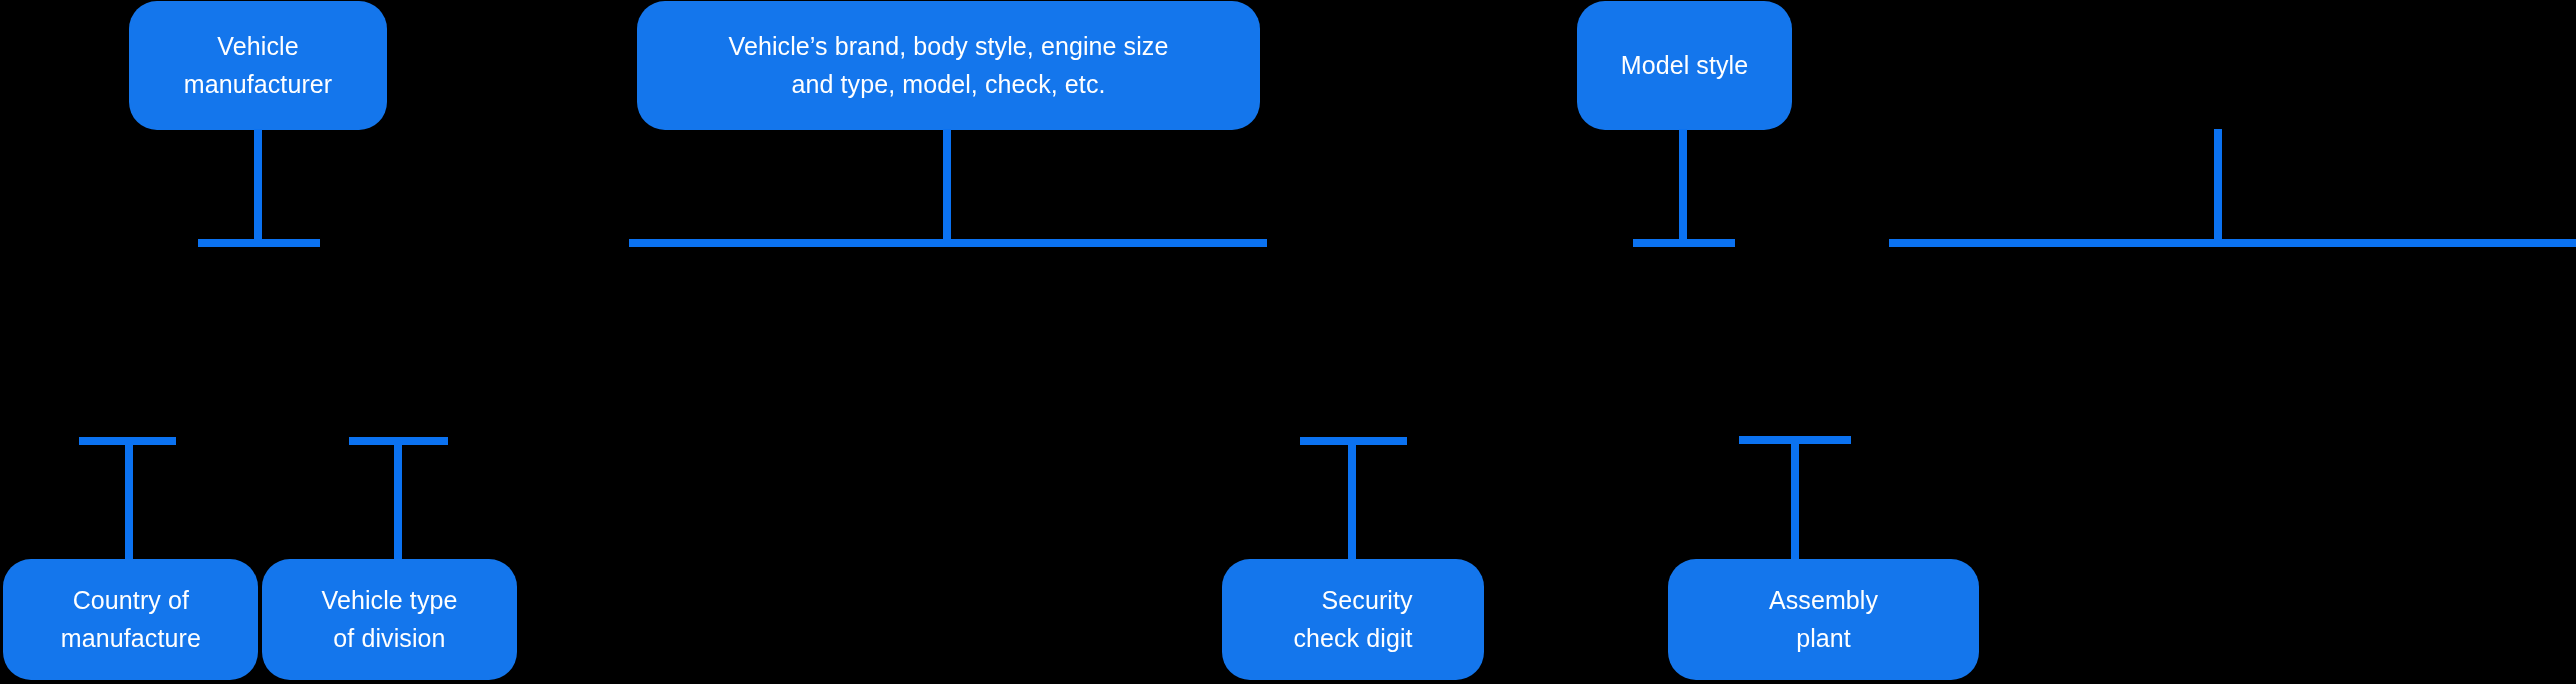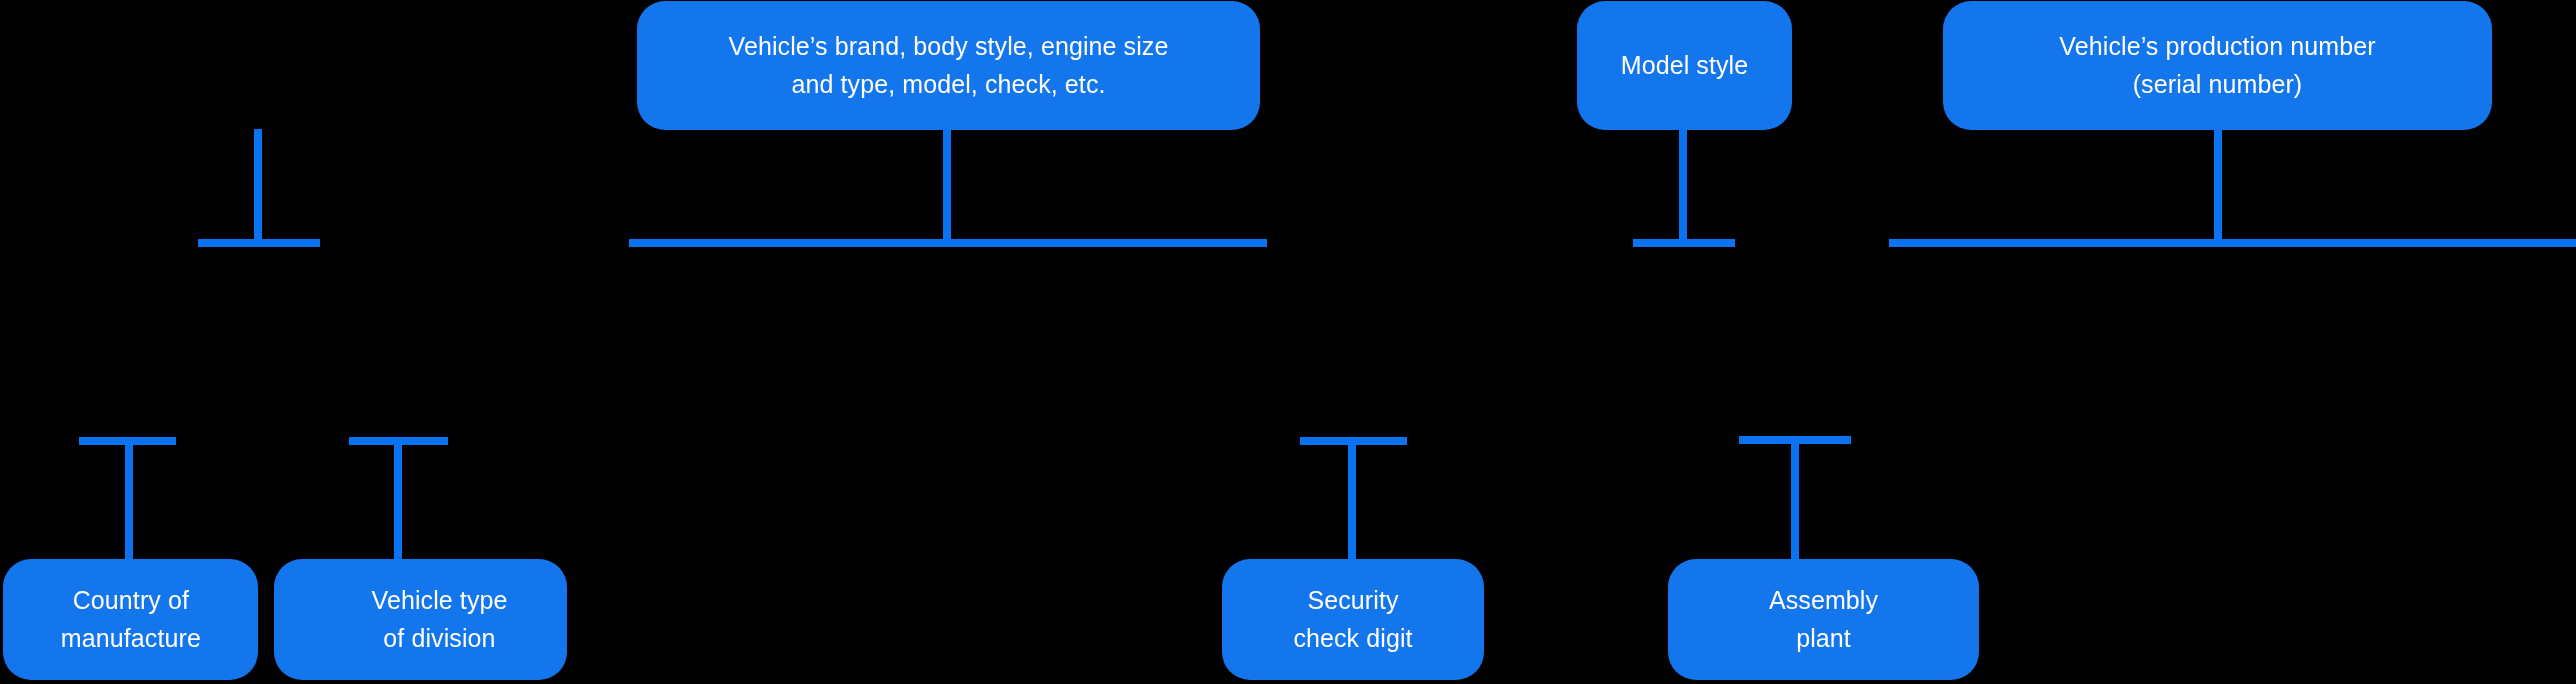--- a/index.html
+++ b/index.html
@@ -42,34 +42,34 @@
     position: absolute;
     height: 8px;
     background: var(--line, #0B72F1);
   }
 </style>
 </head>
 <body>
 
 <div id="canvas">
 
+  <div class="node" style="left:129px; top:1.3px; width:258px; height:129px;">
+    <span class="node-label">Vehicle
+manufacturer</span>
+  </div>
 
   <div class="node" style="left:637px; top:1.3px; width:623px; height:129px;">
     <span class="node-label">Vehicle’s brand, body style, engine size
 and type, model, check, etc.</span>
   </div>
 
   <div class="node" style="left:1577px; top:1.3px; width:215px; height:129px;">
     <span class="node-label">Model style</span>
   </div>
 
-  <div class="node" style="left:1943px; top:1.3px; width:549px; height:129px;">
-    <span class="node-label">Vehicle’s production number
-(serial number)</span>
-  </div>
 
   <div class="stem" style="left:254px; top:129px; height:114px;"></div>
   <div class="tick" style="left:198px; top:239px; width:122px;"></div>
 
   <div class="stem" style="left:943px; top:129px; height:114px;"></div>
   <div class="tick" style="left:629px; top:239px; width:638px;"></div>
 
   <div class="stem" style="left:1679px; top:129px; height:114px;"></div>
   <div class="tick" style="left:1633px; top:239px; width:102px;"></div>
 
@@ -86,26 +86,26 @@
   <div class="stem" style="left:1348px; top:437px; height:122px;"></div>
 
   <div class="tick" style="left:1739px; top:436px; width:112px;"></div>
   <div class="stem" style="left:1791px; top:436px; height:123px;"></div>
 
   <div class="node" style="left:3.4px; top:559px; width:255px; height:121px;">
     <span class="node-label">Country of
 manufacture</span>
   </div>
 
-  <div class="node" style="left:274px; top:559px; width:255px; height:121px;padding-left:38px;">
+  <div class="node" style="left:262px; top:559px; width:255px; height:121px;">
     <span class="node-label">Vehicle type
 of division</span>
   </div>
 
-  <div class="node" style="left:1222px; top:559px; width:262px; height:121px;">
+  <div class="node" style="left:1222px; top:559px; width:262px; height:121px;text-align:right;">
     <span class="node-label">Security
 check digit</span>
   </div>
 
   <div class="node" style="left:1668px; top:559px; width:311px; height:121px;">
     <span class="node-label">Assembly
 plant</span>
   </div>
 
 </div>

